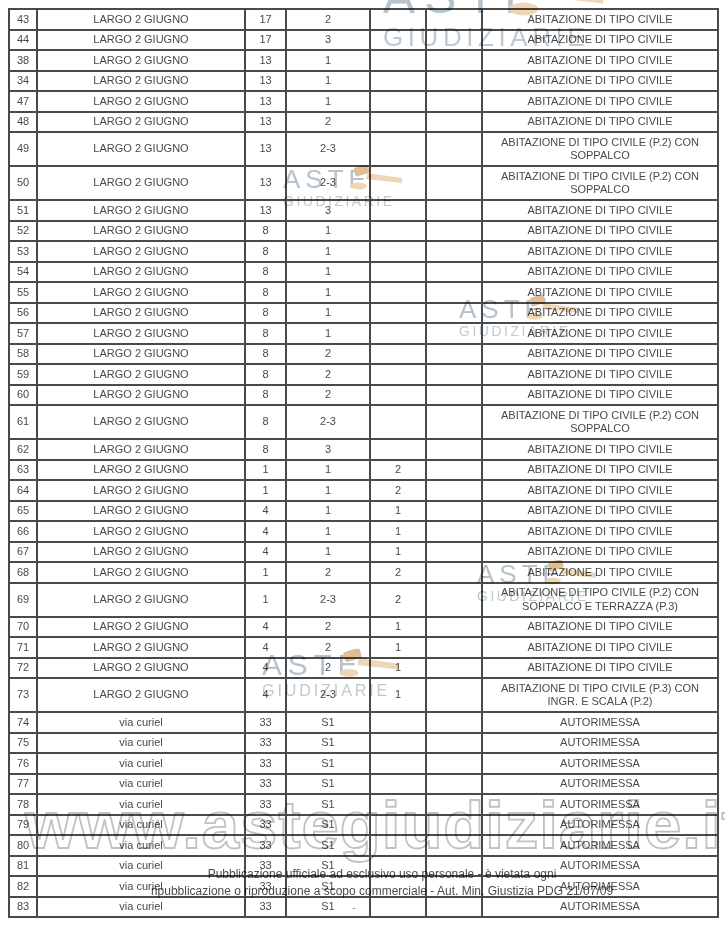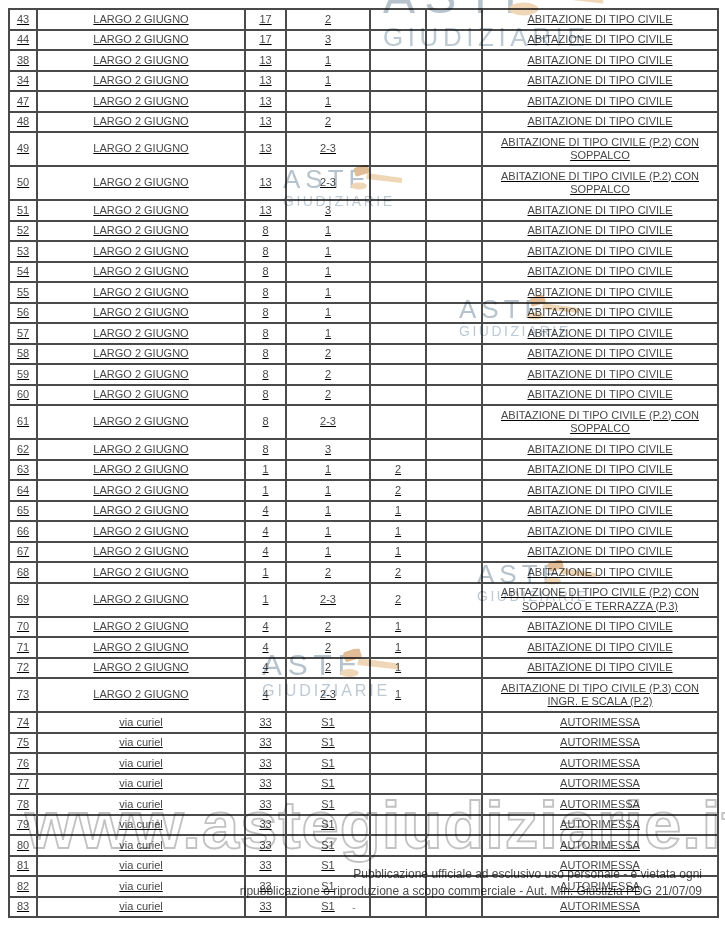--- a/index.html
+++ b/index.html
@@ -3,21 +3,21 @@
 <meta charset="utf-8">
 <style>
   html,body{margin:0;padding:0;background:#ffffff;}
   .page{
     position:relative;width:725px;height:926px;background:#ffffff;
     overflow:hidden;font-family:"Liberation Sans", sans-serif;
   }
   
   table.lots{
     position:absolute;left:8px;top:8px;width:709px;
-    border-collapse:collapse;table-layout:fixed;z-index:1;text-decoration:underline;
+    border-collapse:collapse;table-layout:fixed;z-index:1;
   }
   table.lots td{
     border:2px solid #4a4a4a;
     font-size:11px;line-height:13.5px;color:#494949;
     text-align:center;vertical-align:middle;
     padding:2.5px 2px;overflow:hidden;
   }
   col.c-n{width:28px;} col.c-street{width:208px;} col.c-civic{width:41px;}
   col.c-floor{width:84px;} col.c-interno{width:56px;} col.c-extra{width:56px;}
   col.c-desc{width:236px;}
@@ -36,21 +36,21 @@
     position:absolute;left:385px;top:786px;transform:translateX(-50%);
     z-index:2;pointer-events:none;mix-blend-mode:multiply;
     font-size:67px;font-weight:bold;letter-spacing:1px;white-space:nowrap;
     color:rgba(255,255,255,0.05);
     -webkit-text-stroke:1.8px #c2c2c2;
   }
   
   .footer{
     position:absolute;left:62px;top:866px;width:640px;z-index:3;
     pointer-events:none;mix-blend-mode:multiply;
-    text-align:right;font-size:12px;line-height:17px;color:#4c4c4c;
+    text-align:center;font-size:12px;line-height:17px;color:#4c4c4c;
   }
   
   .artifact-dash{
     position:absolute;left:352px;top:901px;z-index:3;
     font-size:11px;color:#8a8a8a;pointer-events:none;
   }
 </style>
 </head>
 <body>
 

